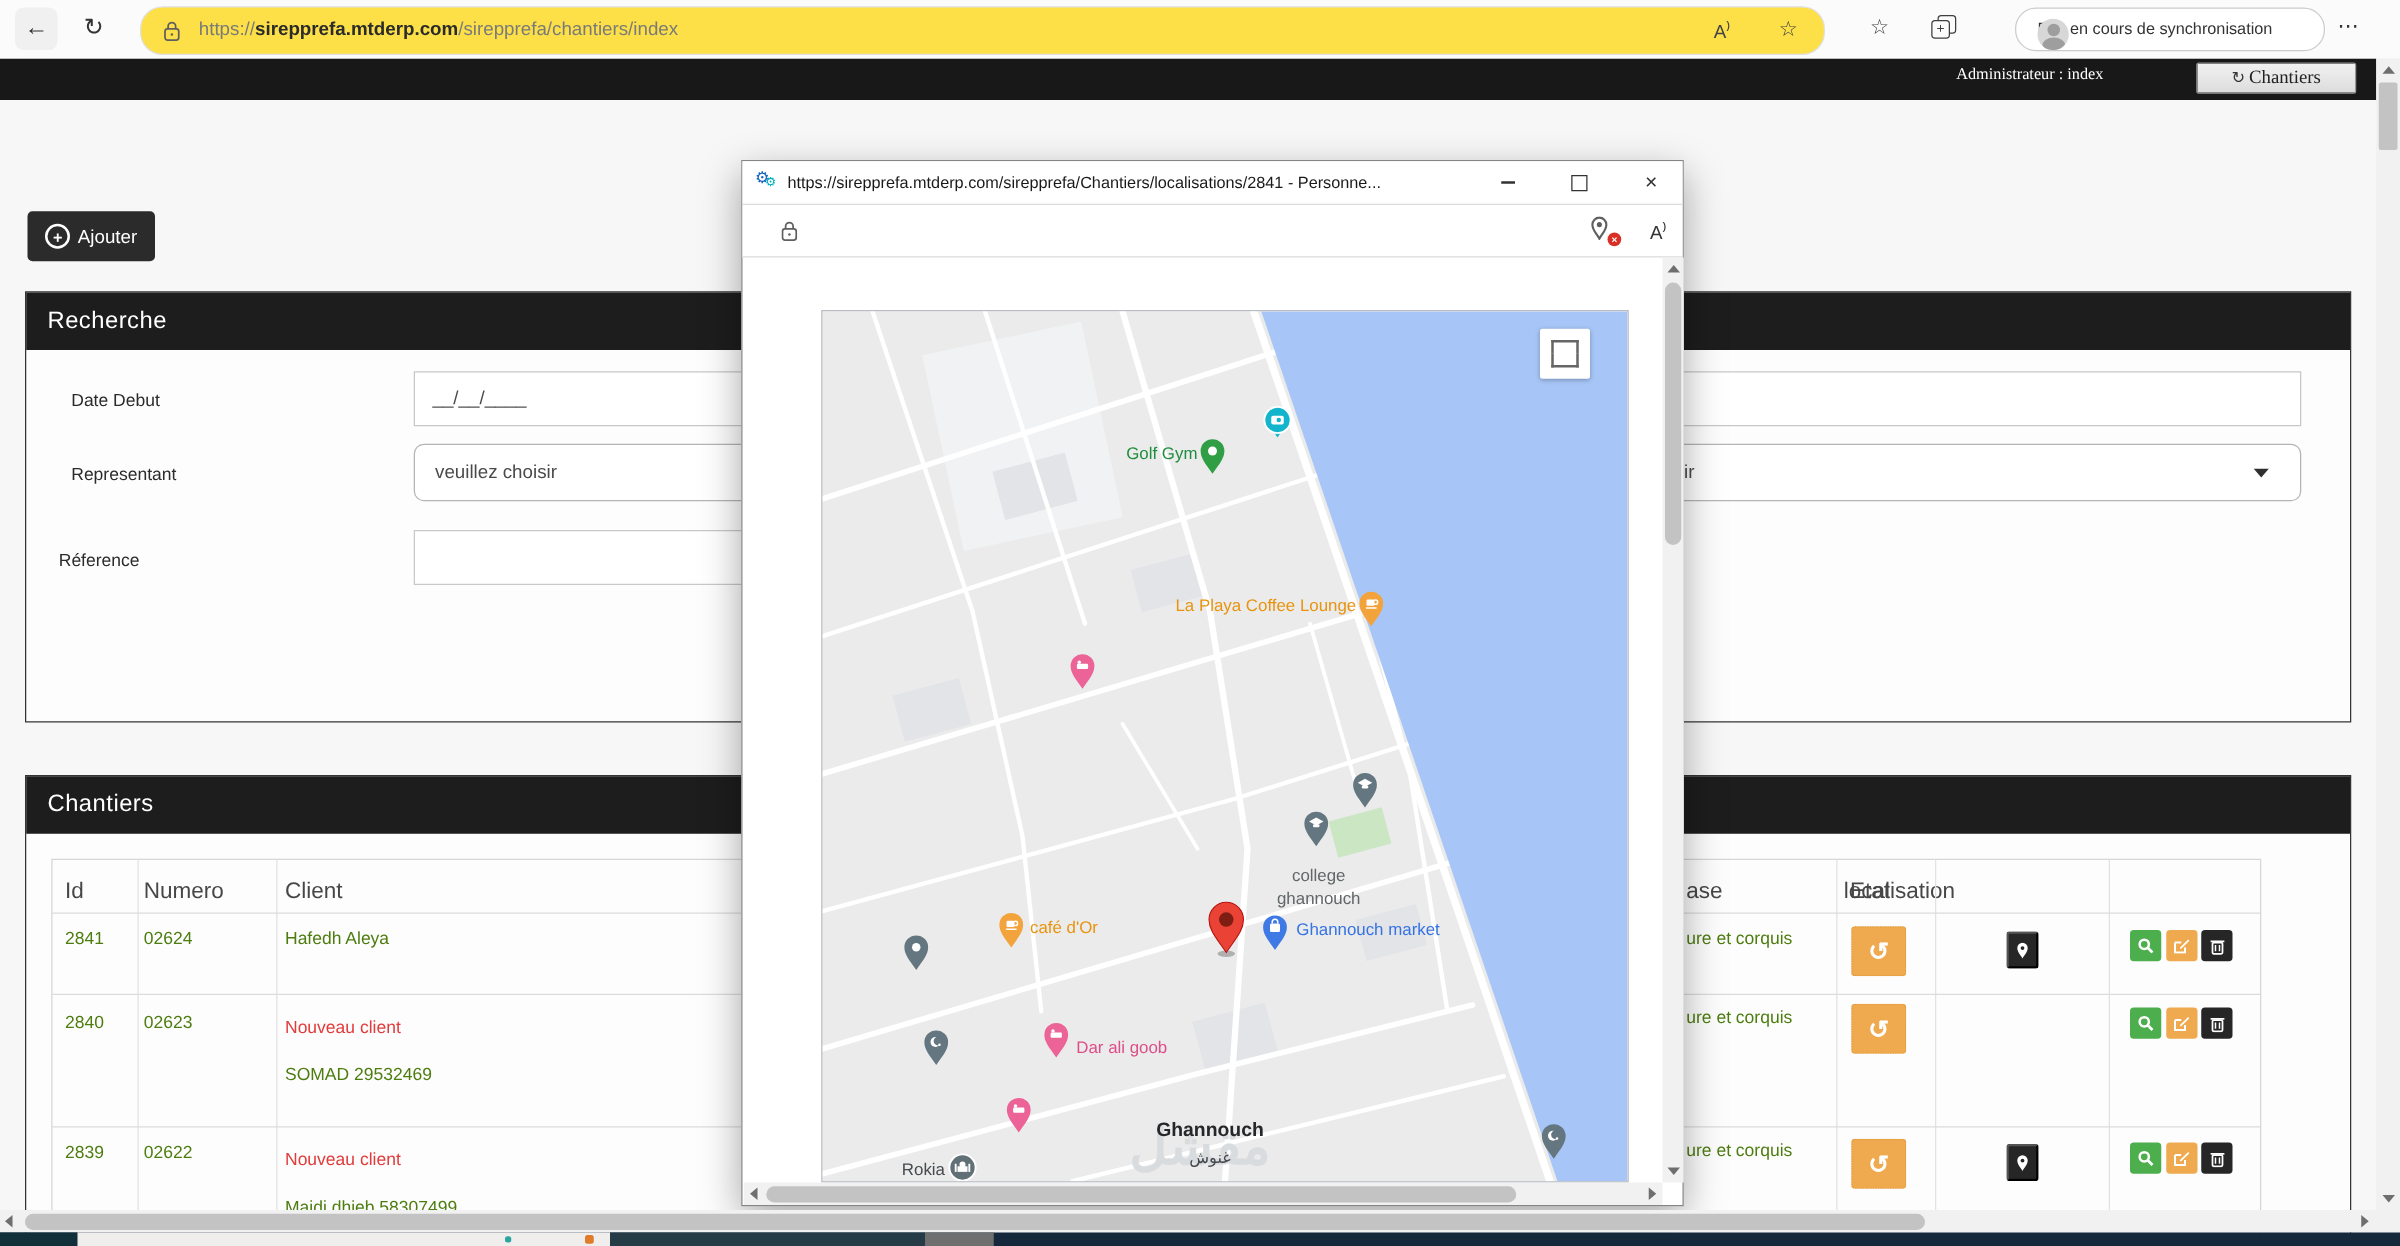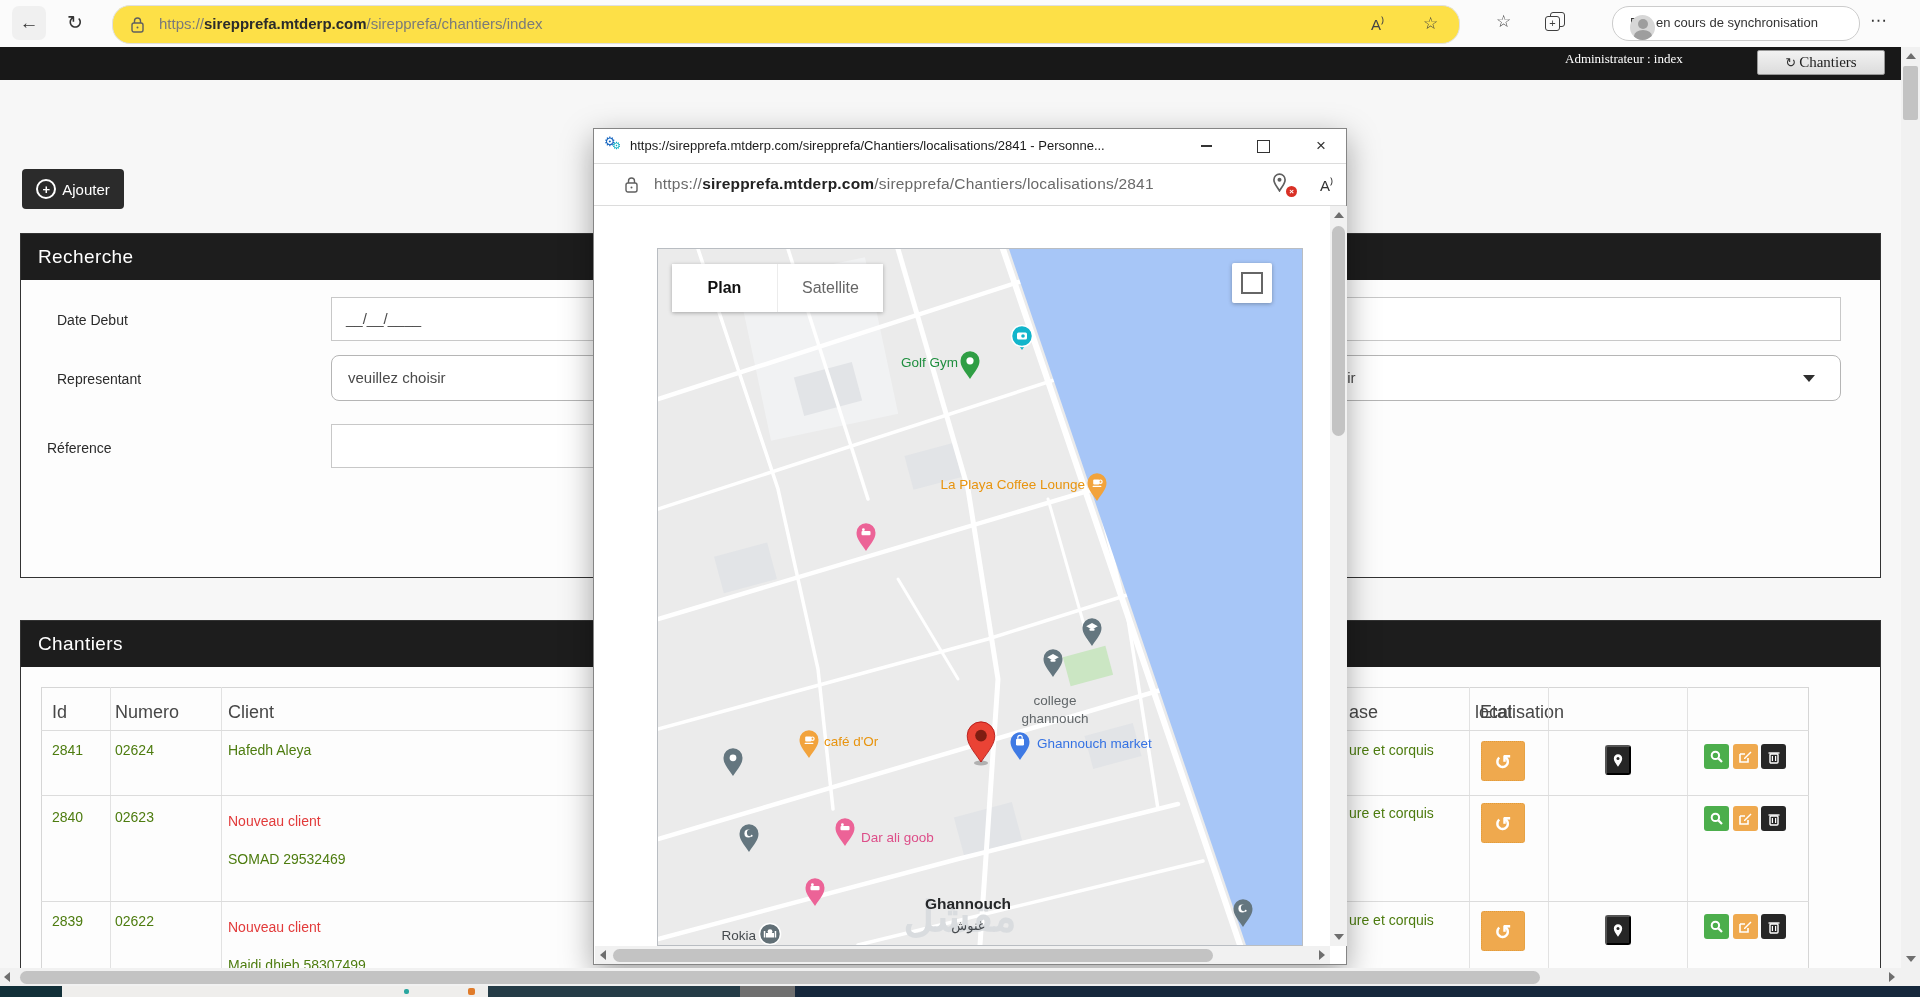--- a/index.html
+++ b/index.html
@@ -282,36 +282,31 @@
     <span class="wbtn" style="left:704px;font-size:17px">×</span>
   </div>
   <div class="paddr">
     <span class="abs" style="left:31px;top:12px">
       <svg width="13" height="17" viewBox="0 0 13 17">
           <rect x="1" y="7" width="11" height="9" rx="2" fill="none" stroke="#5f5f5f" stroke-width="1.4"></rect>
           <path d="M3.5 7V5a3 3 0 0 1 6 0v2" fill="none" stroke="#5f5f5f" stroke-width="1.4"></path>
           <circle cx="6.5" cy="11.5" r="1" fill="#5f5f5f"></circle>
         </svg>
     </span>
-    <span class="urltxt"><span>https://</span><b>sirepprefa.mtderp.com</b><span>/sirepprefa/Chantiers/localisations/2841</span></span>
     <span class="locblock">
       <svg width="15" height="19" viewBox="0 0 12 17">
           <path d="M6 16C3.5 11.8 1 9.6 1 6a5 5 0 1 1 10 0c0 3.6-2.5 5.8-5 10z" fill="none" stroke="#5f5f5f" stroke-width="1.5"></path>
           <circle cx="6" cy="6" r="1.8" fill="#5f5f5f"></circle>
         </svg>
       <span class="locbadge">×</span>
     </span>
     <span class="preader">A⁾</span>
   </div>
 
   <div class="map">
-    <div class="mtabs">
-      <span class="mtab on">Plan</span>
-      <span class="mtab off">Satellite</span>
-    </div>
     <div class="fsbtn">
         <i class="tl"></i>
         <i class="tr"></i>
         <i class="bl"></i>
         <i class="br"></i>
       </div>
 
     <svg width="644" height="696" viewBox="0 0 644 696">
       <rect x="0" y="0" width="644" height="696" fill="#ebebeb"></rect>
 

